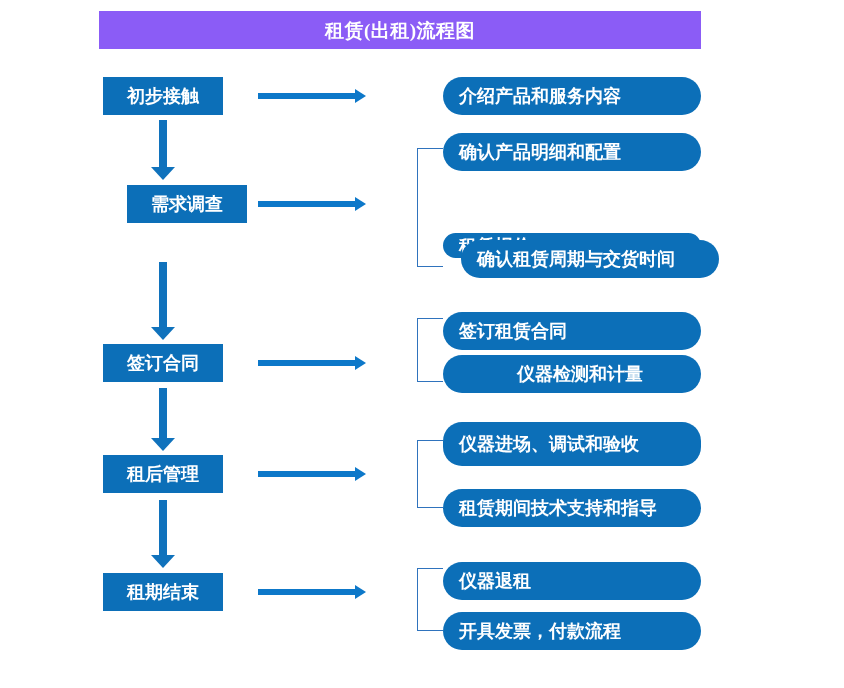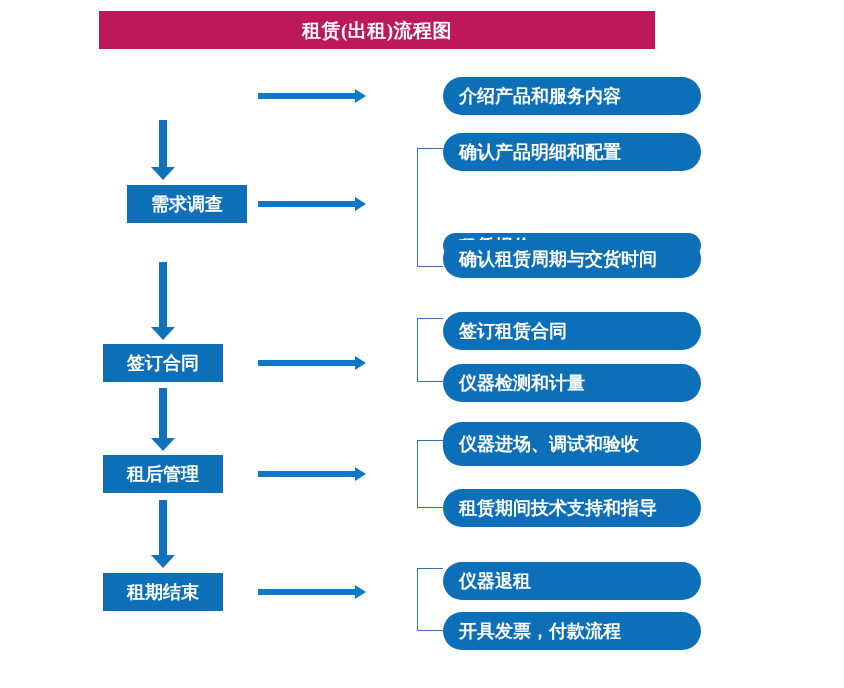--- a/index.html
+++ b/index.html
@@ -20,23 +20,23 @@
     left: 0; top: 0;
     width: 844px;
     height: 688px;
   }
 
   
   .title-bar {
     position: absolute;
     left: 99px;
     top: 11px;
-    width: 556px;
+    width: 602px;
     height: 38px;
-    background: #be185d;
+    background: #8b5cf6;
     display: flex;
     align-items: center;
     justify-content: center;
   }
   .title-bar .title-text {
     color: #ffffff;
     font-size: 19px;
     font-weight: bold;
     letter-spacing: 0.5px;
     line-height: 1;
@@ -131,20 +131,23 @@
 </style>
 </head>
 <body>
 
 <div id="canvas">
 
   <div class="title-bar">
     <span class="title-text">租赁(出租)流程图</span>
   </div>
 
+  <div class="box stage-box" style="left:103px; top:77px; width:120px; height:38px;">
+    <span class="box-text">初步接触</span>
+  </div>
 
   <div class="box stage-box" style="left:103px; top:185px; width:120px; height:38px;margin-left:24px;">
     <span class="box-text">需求调查</span>
   </div>
 
   <div class="box stage-box" style="left:103px; top:344px; width:120px; height:38px;">
     <span class="box-text">签订合同</span>
   </div>
 
   <div class="box stage-box" style="left:103px; top:455px; width:120px; height:38px;">
@@ -213,29 +216,29 @@
   </div>
 
   <div class="box detail-box" style="left:443px; top:133px; width:258px; height:38px;">
     <span class="box-text">确认产品明细和配置</span>
   </div>
 
   <div class="box detail-box" style="left:443px; top:185px; width:258px; height:25px;margin-top:48px;">
     <span class="box-text">租赁报价</span>
   </div>
 
-  <div class="box detail-box" style="left:443px; top:240px; width:258px; height:38px;">
+  <div class="box detail-box" style="left:461px; top:240px; width:258px; height:38px;">
     <span class="box-text">确认租赁周期与交货时间</span>
   </div>
 
   <div class="box detail-box" style="left:443px; top:312px; width:258px; height:38px;">
     <span class="box-text">签订租赁合同</span>
   </div>
 
-  <div class="box detail-box" style="left:443px; top:364px; width:258px; height:38px;">
+  <div class="box detail-box" style="left:443px; top:355px; width:258px; height:38px;justify-content:center;">
     <span class="box-text">仪器检测和计量</span>
   </div>
 
   <div class="box detail-box" style="left:443px; top:422px; width:258px; height:44px;">
     <span class="box-text">仪器进场、调试和验收</span>
   </div>
 
   <div class="box detail-box" style="left:443px; top:489px; width:258px; height:38px;">
     <span class="box-text">租赁期间技术支持和指导</span>
   </div>

